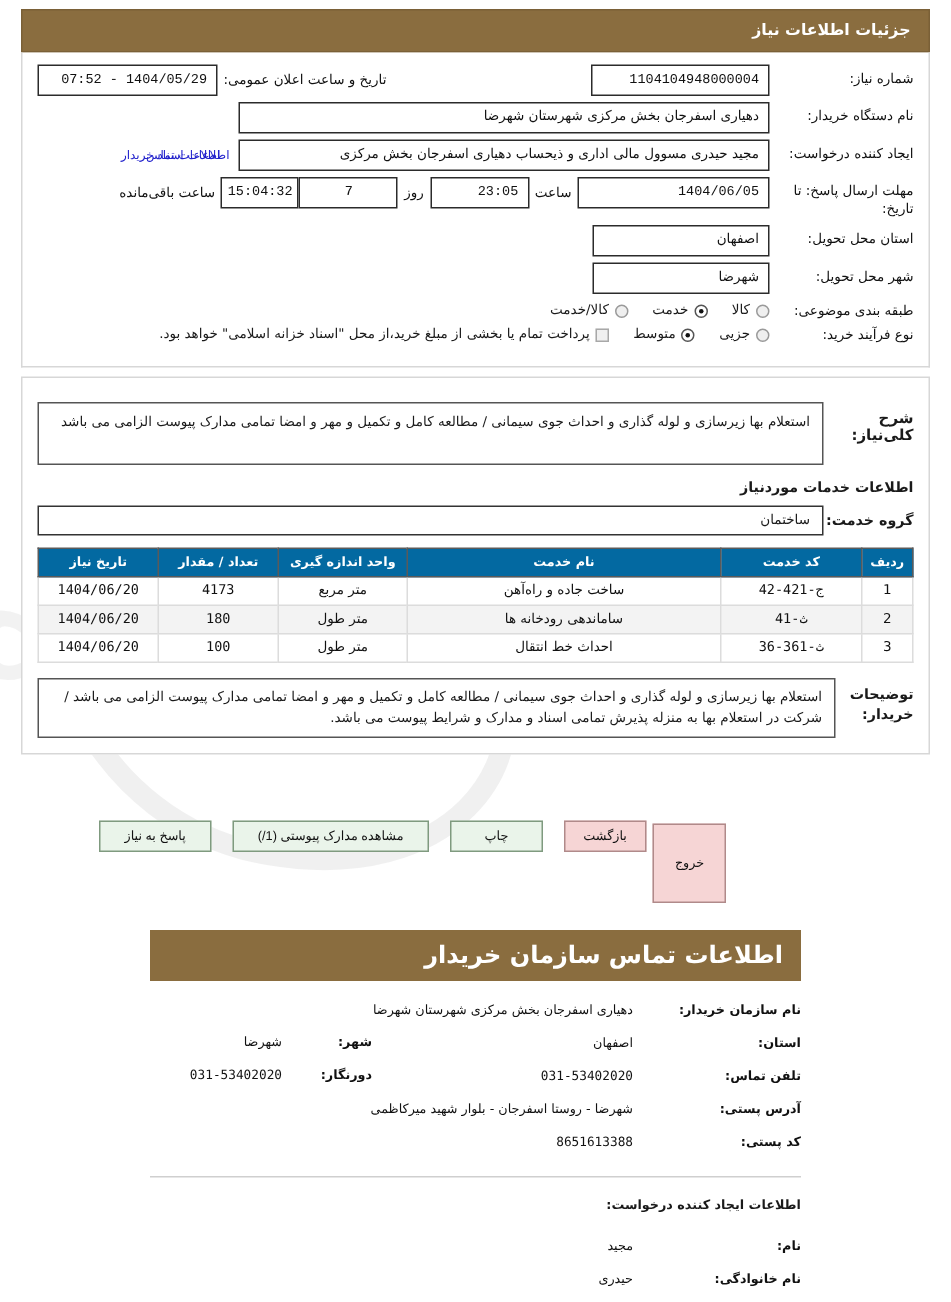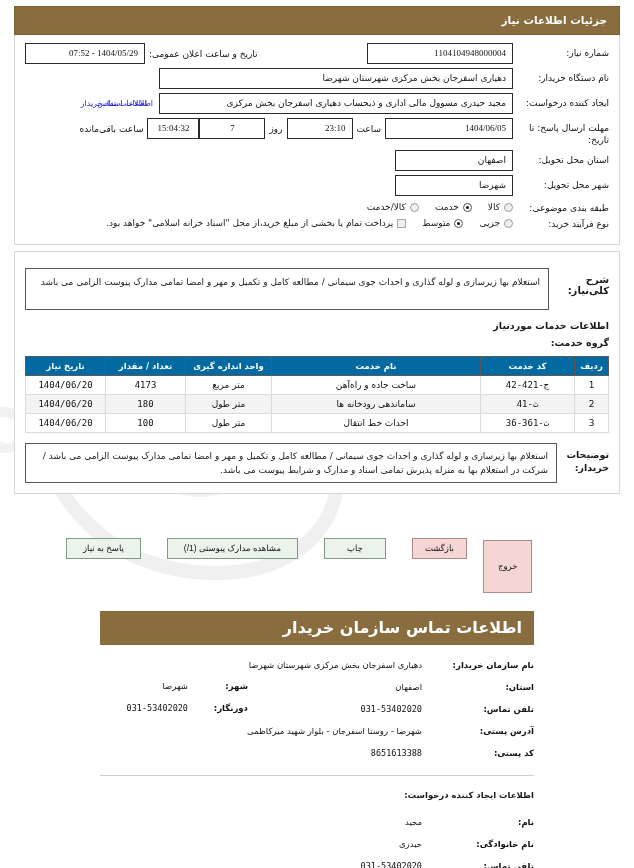--- a/index.html
+++ b/index.html
@@ -76,23 +76,23 @@
     font-size: 9px;
     line-height: 13px;
     padding: 3px 6px;
     text-align: right;
     color: #111;
     min-height: 20px;
     display: flex;
     align-items: center;
     justify-content: flex-start;
   }
-  .inp.num { font-family: Liberation Serif, serif; font-size: 9px; letter-spacing: 0; }
-
-  .w-need   { width: 146px; }
+  .inp.num { font-family: Liberation Mono, monospace; font-size: 9px; letter-spacing: 0; }
+
+  .w-need   { width: 119px; }
   .w-date   { width: 120px; }
   .w-create { width: 354px; }
   .w-prov   { width: 118px; }
   .w-city   { width: 118px; }
   .w-dl     { width: 128px; }
   .w-hour   { width: 66px; }
   .w-day    { width: 66px; }
   .w-rem    { width: 52px; }
 
   .minilbl {
@@ -228,21 +228,21 @@
     line-height: 14px;
     text-align: right;
   }
 
   
   .btn-row {
     display: flex;
     flex-direction: row-reverse;
     align-items: center;
     justify-content: flex-start;
-    gap: 16px;
+    gap: 4px;
     margin: 10px 0 4px 0;
     padding-right: 86px;
   }
   .btn {
     font-size: 8.5px;
     padding: 3px 10px;
     border: 1px solid #7f9a7f;
     background: #eaf4ea;
     color: #111;
     text-align: center;
@@ -334,21 +334,21 @@
           <span class="overlap">اطلاعات تماس</span>
         </a>
       </div>
     </div>
 
     <div class="frow">
       <div class="flabel">مهلت ارسال پاسخ: تا تاریخ:</div>
       <div class="fval">
         <div class="inp num w-dl">1404/06/05</div>
         <div class="minilbl">ساعت</div>
-        <div class="inp num w-hour">23:10</div>
+        <div class="inp num w-hour">23:05</div>
         <div class="minilbl">روز</div>
         <div class="inp num w-day" style="justify-content:center;">7</div>
         <div class="inp num w-rem" style="justify-content:center;">15:04:32</div>
         <div class="minilbl">ساعت باقی‌مانده</div>
       </div>
     </div>
 
     <div class="frow">
       <div class="flabel">استان محل تحویل:</div>
       <div class="fval">
@@ -408,20 +408,21 @@
   <div class="panel" style="border-top:1px solid #d7d7d7; margin-top:6px;">
     <div class="desc-row">
       <div class="desc-label">شرح کلی‌نیاز:</div>
       <div class="desc-box">استعلام بها  زیرسازی و لوله گذاری و احداث جوی  سیمانی / مطالعه کامل و تکمیل و مهر و امضا تمامی مدارک پیوست الزامی می باشد</div>
     </div>
 
     <div class="sub-title">اطلاعات خدمات موردنیاز</div>
 
     <div class="group-row">
       <div class="group-label">گروه خدمت:</div>
+      <div class="group-box">ساختمان</div>
     </div>
 
     <table class="items">
       <thead>
         <tr>
           <th style="width:34px;">ردیف</th>
           <th style="width:94px;">کد خدمت</th>
           <th>نام خدمت</th>
           <th style="width:86px;">واحد اندازه گیری</th>
           <th style="width:80px;">تعداد / مقدار</th>

